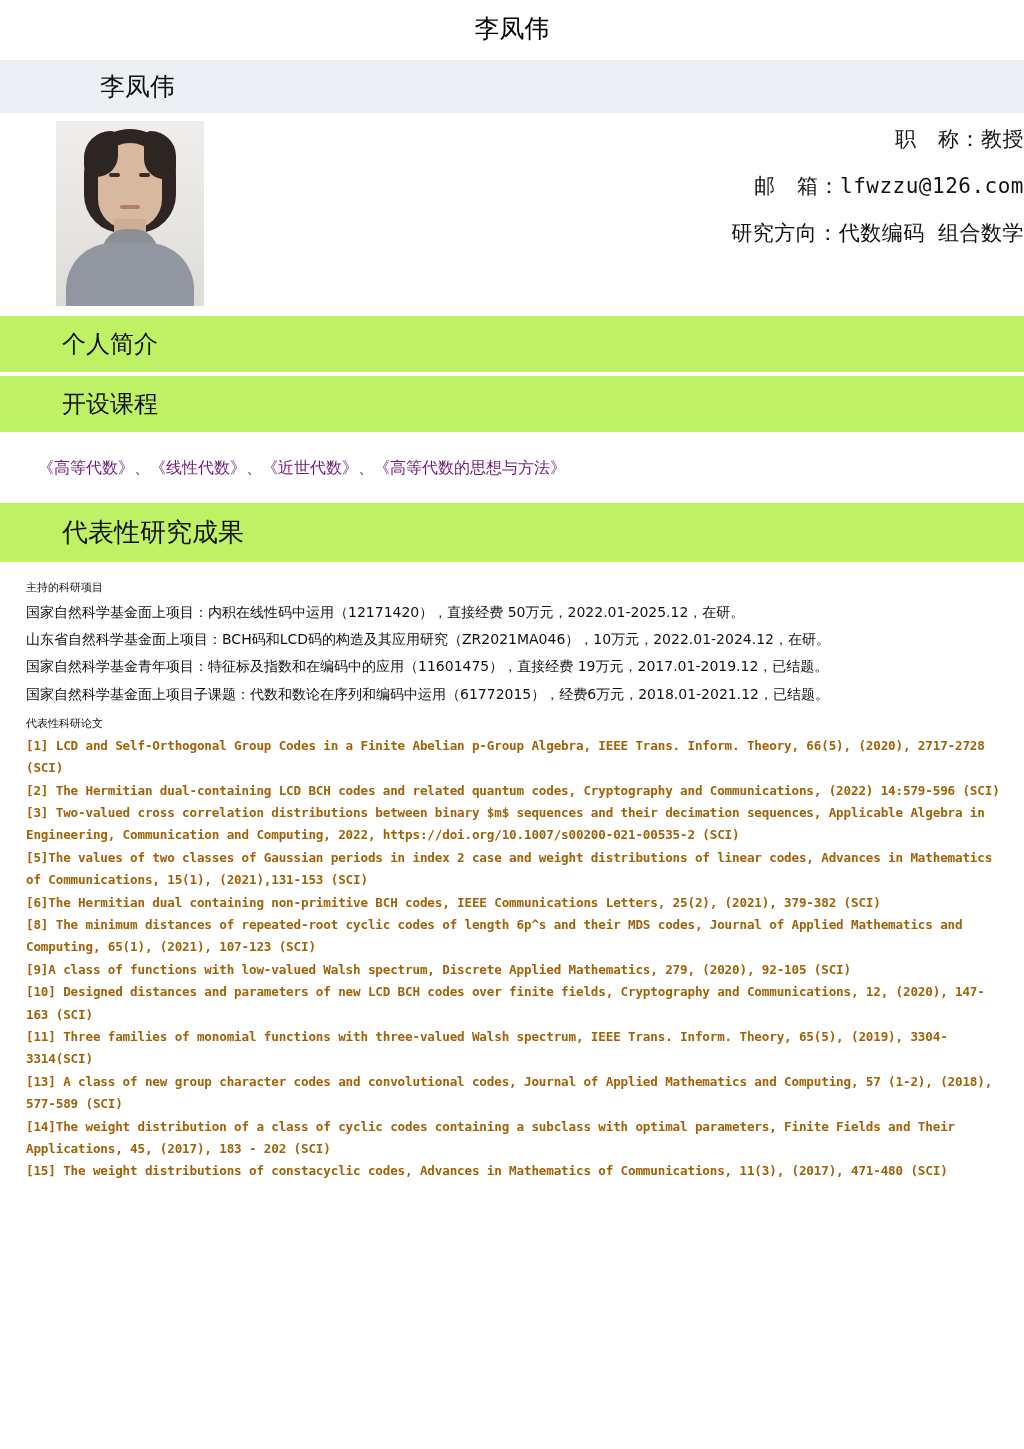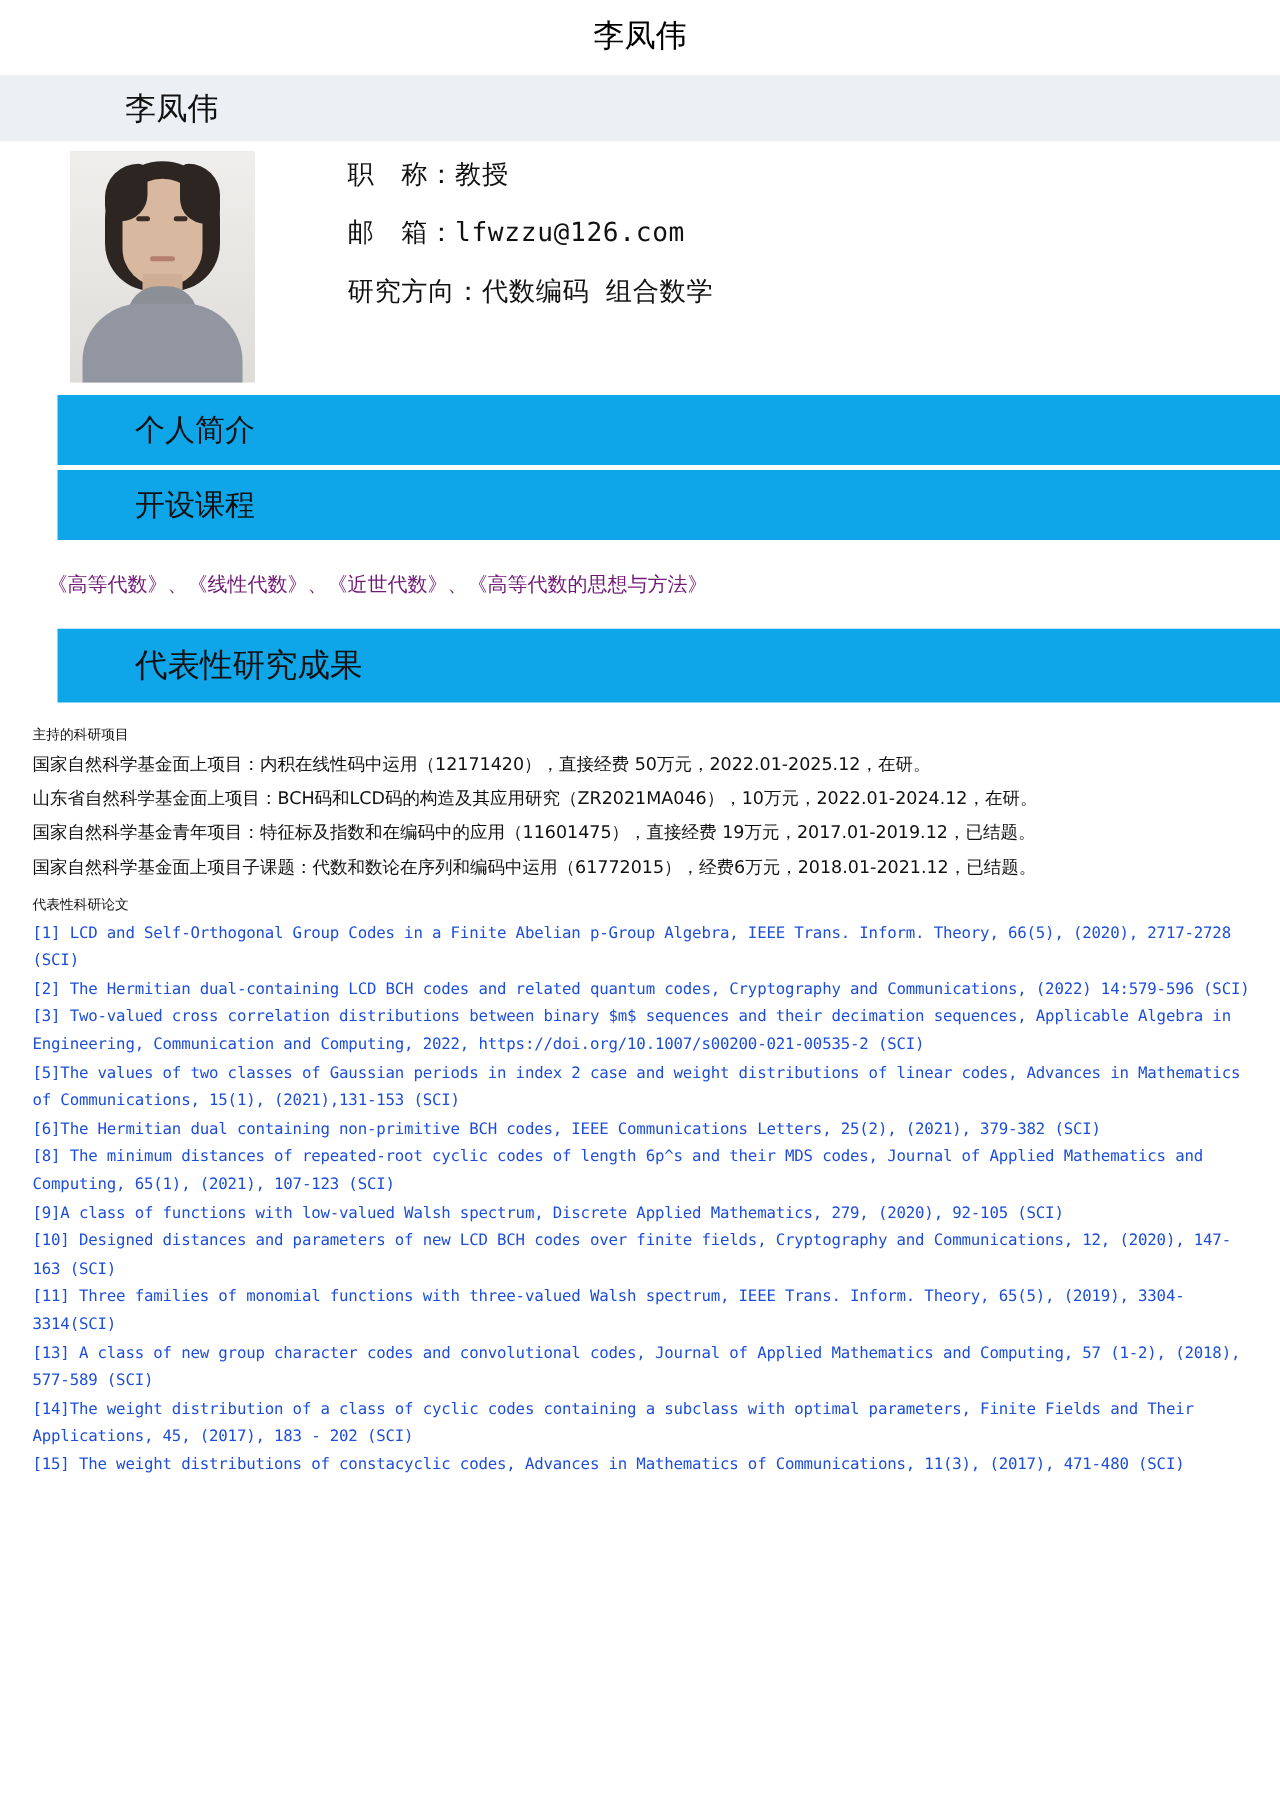--- a/index.html
+++ b/index.html
@@ -30,24 +30,23 @@
     background: #eceff3;
     padding: 10px 0 10px 0;
   }
   .band-name {
     font-size: 25px;
     padding-left: 100px;
     font-family: "DejaVu Serif", "Liberation Serif", serif;
     color: #111;
   }
   .section-head {
-    background: #0ea5e9;
+    background: #bef264;
     padding: 12px 0 12px 0;
     margin-top: 4px;
-    margin-left: 46px;
   }
   .section-head .label {
     font-size: 24px;
     padding-left: 62px;
     font-family: "DejaVu Serif", "Liberation Serif", serif;
     color: #111;
   }
   .section-head.big .label {
     font-size: 26px;
   }
@@ -160,20 +159,21 @@
     padding-left: 18px;
     padding-top: 8px;
   }
   .info-line {
     font-size: 21px;
     line-height: 1.0;
     margin-bottom: 26px;
     font-family: "DejaVu Sans Mono", "Liberation Mono", monospace;
     color: #111;
     letter-spacing: 0.5px;
+    text-align: right;
   }
   .info-line .k {
     font-family: "DejaVu Serif", "Liberation Serif", serif;
   }
   .body-text {
     font-size: 15.5px;
     line-height: 1.95;
     padding: 14px 34px 10px 30px;
     text-align: justify;
     font-family: "DejaVu Serif", "Liberation Serif", serif;
@@ -199,22 +199,23 @@
   .proj-line {
     font-size: 14px;
     line-height: 1.95;
     font-family: "DejaVu Sans", "Liberation Sans", sans-serif;
     color: #111;
   }
   .pub-line {
     font-size: 12.6px;
     line-height: 1.78;
     font-family: "DejaVu Sans Mono", "Liberation Mono", monospace;
-    color: #1d4ed8;
+    color: #a16207;
     letter-spacing: -0.15px;
+    font-weight: bold;
   }
 </style>
 </head>
 <body>
 
 <div class="page">
 
   <div class="doc-title">李凤伟</div>
 
   <div class="band">

